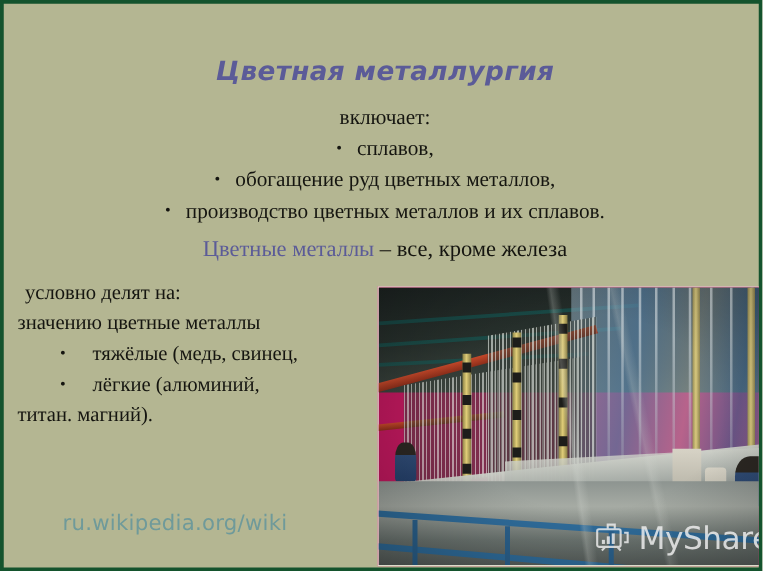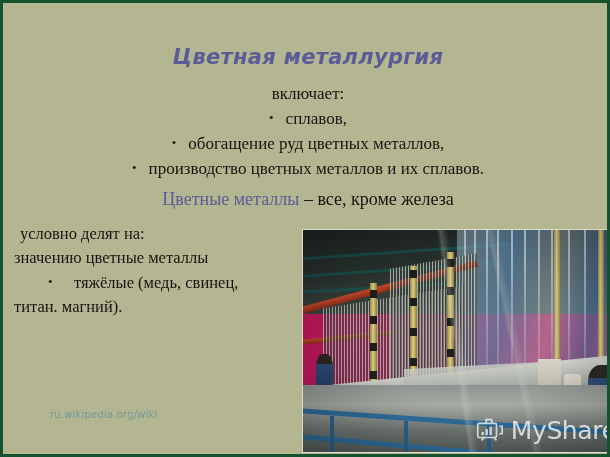--- a/index.html
+++ b/index.html
@@ -87,21 +87,21 @@
     width: 26px;
     font-size: 13px;
     vertical-align: 2px;
   }
 
   #source-link {
     position: absolute;
     left: 47px;
     top: 406px;
     font-family: "DejaVu Sans", sans-serif;
-    font-size: 10px;
+    font-size: 17px;
     color: #6f9a9a;
     letter-spacing: 0.2px;
     white-space: nowrap;
   }
 
   
   #photo-frame {
     position: absolute;
     left: 299px;
     top: 226px;
@@ -237,20 +237,23 @@
   </div>
 
   <div id="left-col">
     <div class="para-line indent1">условно делят на:</div>
     <div class="para-line">значению цветные металлы</div>
 
     <div class="bl">
       <span class="bd">•</span><span>тяжёлые (медь, свинец,</span>
     </div>
 
+    <div class="bl">
+      <span class="bd">•</span><span>лёгкие (алюминий,</span>
+    </div>
     <div class="para-line">титан. магний).</div>
   </div>
 
   <a id="source-link" href="#" style="text-decoration:none">ru.wikipedia.org/wiki</a>
 
   <div id="photo-frame">
     <div id="photo" title="Цех цветной металлургии: алюминиевые профили на конвейере">
 
       <div class="p-ceiling"></div>
       <div class="p-ceiling-beam" style="left:0;top:9%;width:62%;transform:rotate(-4deg);"></div>

